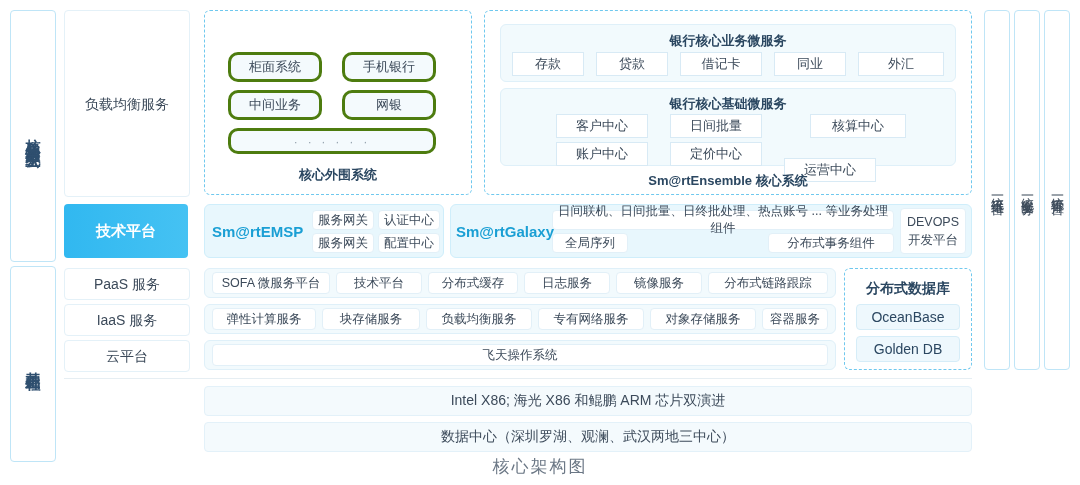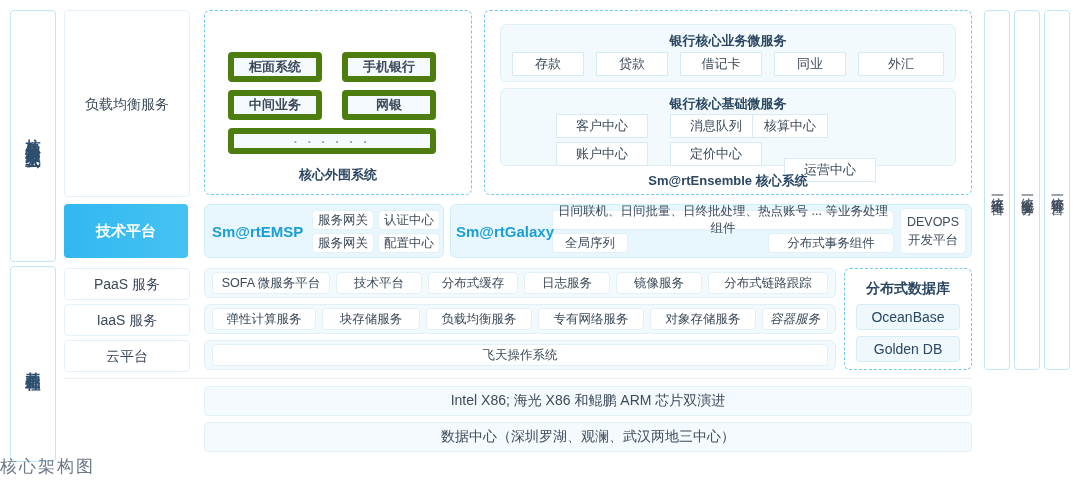--- a/index.html
+++ b/index.html
@@ -26,23 +26,23 @@
     text-align:center;font-size:14px;color:#3c4a5a;border-radius:4px;
     background:#ffffff;border:1px solid #e4f1f8;line-height:20px;
   }
   .rowlabel.blue{
     background:#2fb5ef;background:linear-gradient(90deg,#31b8f0,#45c2f3);
     color:#ffffff;border:none;font-size:15px;font-weight:bold;
   }
 
   
   .box{
-    position:absolute;box-sizing:border-box;border-radius:4px;
-    display:flex;align-items:center;justify-content:center;text-align:center;
-    font-size:13px;color:#3c4a5a;background:#f4fafd;border:6px solid #4d7c0f;font-weight:bold;
+    position:absolute;box-sizing:border-box;border-radius:10px;
+    display:flex;align-items:center;justify-content:center;text-align:center;
+    font-size:13px;color:#3c4a5a;background:#f4fafd;border:3px solid #4d7c0f;
   }
   .dashed{
     position:absolute;box-sizing:border-box;border:1px dashed #6fc8ee;
     border-radius:6px;background:#ffffff;
   }
   .grp-title{
     position:absolute;text-align:center;font-size:13px;font-weight:bold;color:#2b4761;
   }
   .solidpanel{
     position:absolute;box-sizing:border-box;background:#f2fafd;
@@ -88,21 +88,21 @@
     background:#ffffff;
   }
   .dbtitle{position:absolute;font-size:14px;color:#2b4761;text-align:center;font-weight:bold;}
   .dbitem{
     position:absolute;box-sizing:border-box;border-radius:4px;background:#eef8fd;
     border:1px solid #d6edf8;display:flex;align-items:center;justify-content:center;
     font-size:14px;color:#2b4761;
   }
 
   .caption{
-    position:absolute;left:0;top:455px;width:1080px;text-align:left;
+    position:absolute;left:0;top:455px;width:1080px;text-align:center;
     font-size:17px;color:#6b7785;letter-spacing:2px;
   }
 
   .hr{position:absolute;background:#e6eef3;height:1px;}
 </style>
 </head>
 <body>
 
 <div class="canvas">
 
@@ -125,22 +125,22 @@
   <div class="grp-title" style="left:500px;top:32px;width:456px;">银行核心业务微服务</div>
   <div class="pill" style="left:512px;top:52px;width:72px;height:24px;">存款</div>
   <div class="pill" style="left:596px;top:52px;width:72px;height:24px;">贷款</div>
   <div class="pill" style="left:680px;top:52px;width:82px;height:24px;">借记卡</div>
   <div class="pill" style="left:774px;top:52px;width:72px;height:24px;">同业</div>
   <div class="pill" style="left:858px;top:52px;width:86px;height:24px;">外汇</div>
 
   <div class="solidpanel" style="left:500px;top:88px;width:456px;height:78px;"></div>
   <div class="grp-title" style="left:500px;top:95px;width:456px;">银行核心基础微服务</div>
   <div class="pill" style="left:556px;top:114px;width:92px;height:24px;">客户中心</div>
-  <div class="pill" style="left:670px;top:114px;width:92px;height:24px;">消息队列</div>
-  <div class="pill" style="left:752px;top:114px;width:76px;height:24px;">核算中心</div>
+  <div class="pill" style="left:670px;top:114px;width:92px;height:24px;">日间批量</div>
+  <div class="pill" style="left:810px;top:114px;width:96px;height:24px;">核算中心</div>
   <div class="pill" style="left:556px;top:142px;width:92px;height:24px;">账户中心</div>
   <div class="pill" style="left:670px;top:142px;width:92px;height:24px;">定价中心</div>
   <div class="pill" style="left:784px;top:142px;width:92px;height:24px;margin-top:16px;">运营中心</div>
 
   <div class="grp-title" style="left:484px;top:172px;width:488px;">Sm@rtEnsemble 核心系统</div>
 
   <div class="rowlabel blue" style="left:64px;top:204px;width:124px;height:54px;">技术平台</div>
 
   <div class="plat" style="left:204px;top:204px;width:240px;height:54px;"></div>
   <div class="platname" style="left:212px;top:204px;height:54px;">Sm@rtEMSP</div>
@@ -169,21 +169,21 @@
   <div class="wbox" style="left:616px;top:272px;width:86px;height:22px;">镜像服务</div>
   <div class="wbox" style="left:708px;top:272px;width:120px;height:22px;">分布式链路跟踪</div>
 
   <div class="rowlabel" style="left:64px;top:304px;width:124px;height:30px;">IaaS 服务</div>
   <div class="solidpanel" style="left:204px;top:304px;width:632px;height:30px;"></div>
   <div class="wbox" style="left:212px;top:308px;width:104px;height:22px;">弹性计算服务</div>
   <div class="wbox" style="left:322px;top:308px;width:98px;height:22px;">块存储服务</div>
   <div class="wbox" style="left:426px;top:308px;width:106px;height:22px;">负载均衡服务</div>
   <div class="wbox" style="left:538px;top:308px;width:106px;height:22px;">专有网络服务</div>
   <div class="wbox" style="left:650px;top:308px;width:106px;height:22px;">对象存储服务</div>
-  <div class="wbox" style="left:762px;top:308px;width:66px;height:22px;font-style:italic;">容器服务</div>
+  <div class="wbox" style="left:762px;top:308px;width:66px;height:22px;">容器服务</div>
 
   <div class="rowlabel" style="left:64px;top:340px;width:124px;height:30px;">云平台</div>
   <div class="solidpanel" style="left:204px;top:340px;width:632px;height:30px;"></div>
   <div class="wbox" style="left:212px;top:344px;width:616px;height:22px;">飞天操作系统</div>
 
   <div class="dbgrp" style="left:844px;top:268px;width:128px;height:102px;"></div>
   <div class="dbtitle" style="left:844px;top:280px;width:128px;">分布式数据库</div>
   <div class="dbitem" style="left:856px;top:304px;width:104px;height:26px;">OceanBase</div>
   <div class="dbitem" style="left:856px;top:336px;width:104px;height:26px;">Golden DB</div>
 

